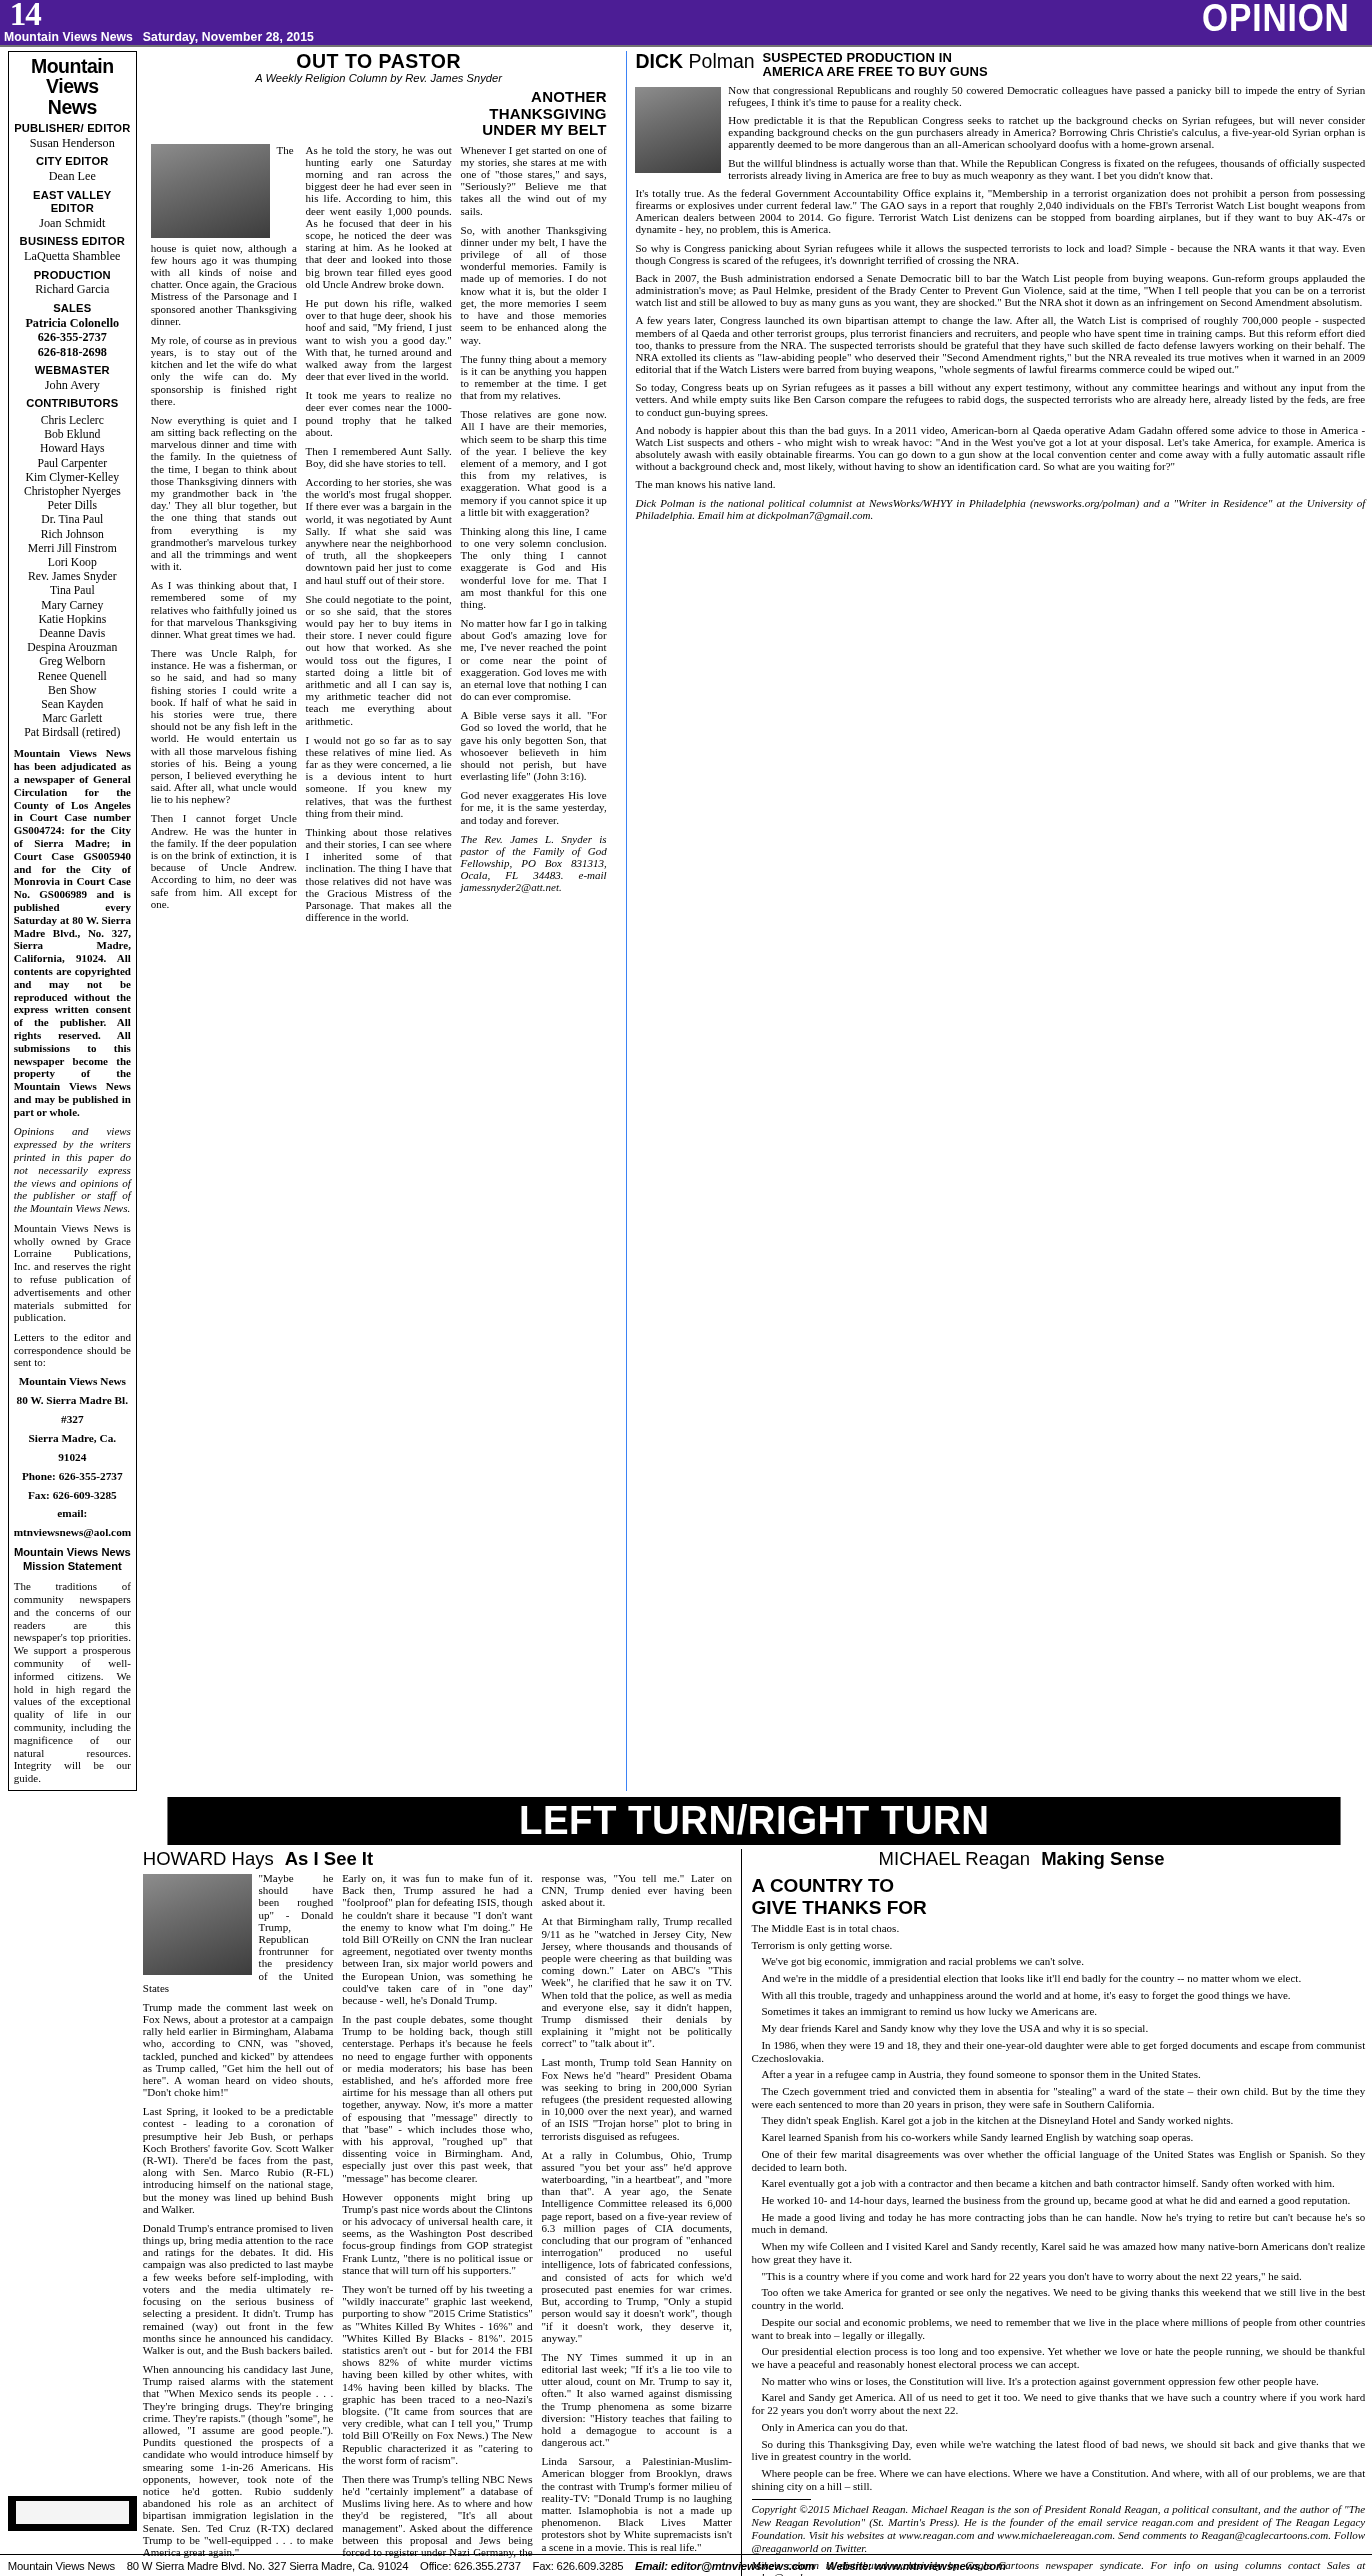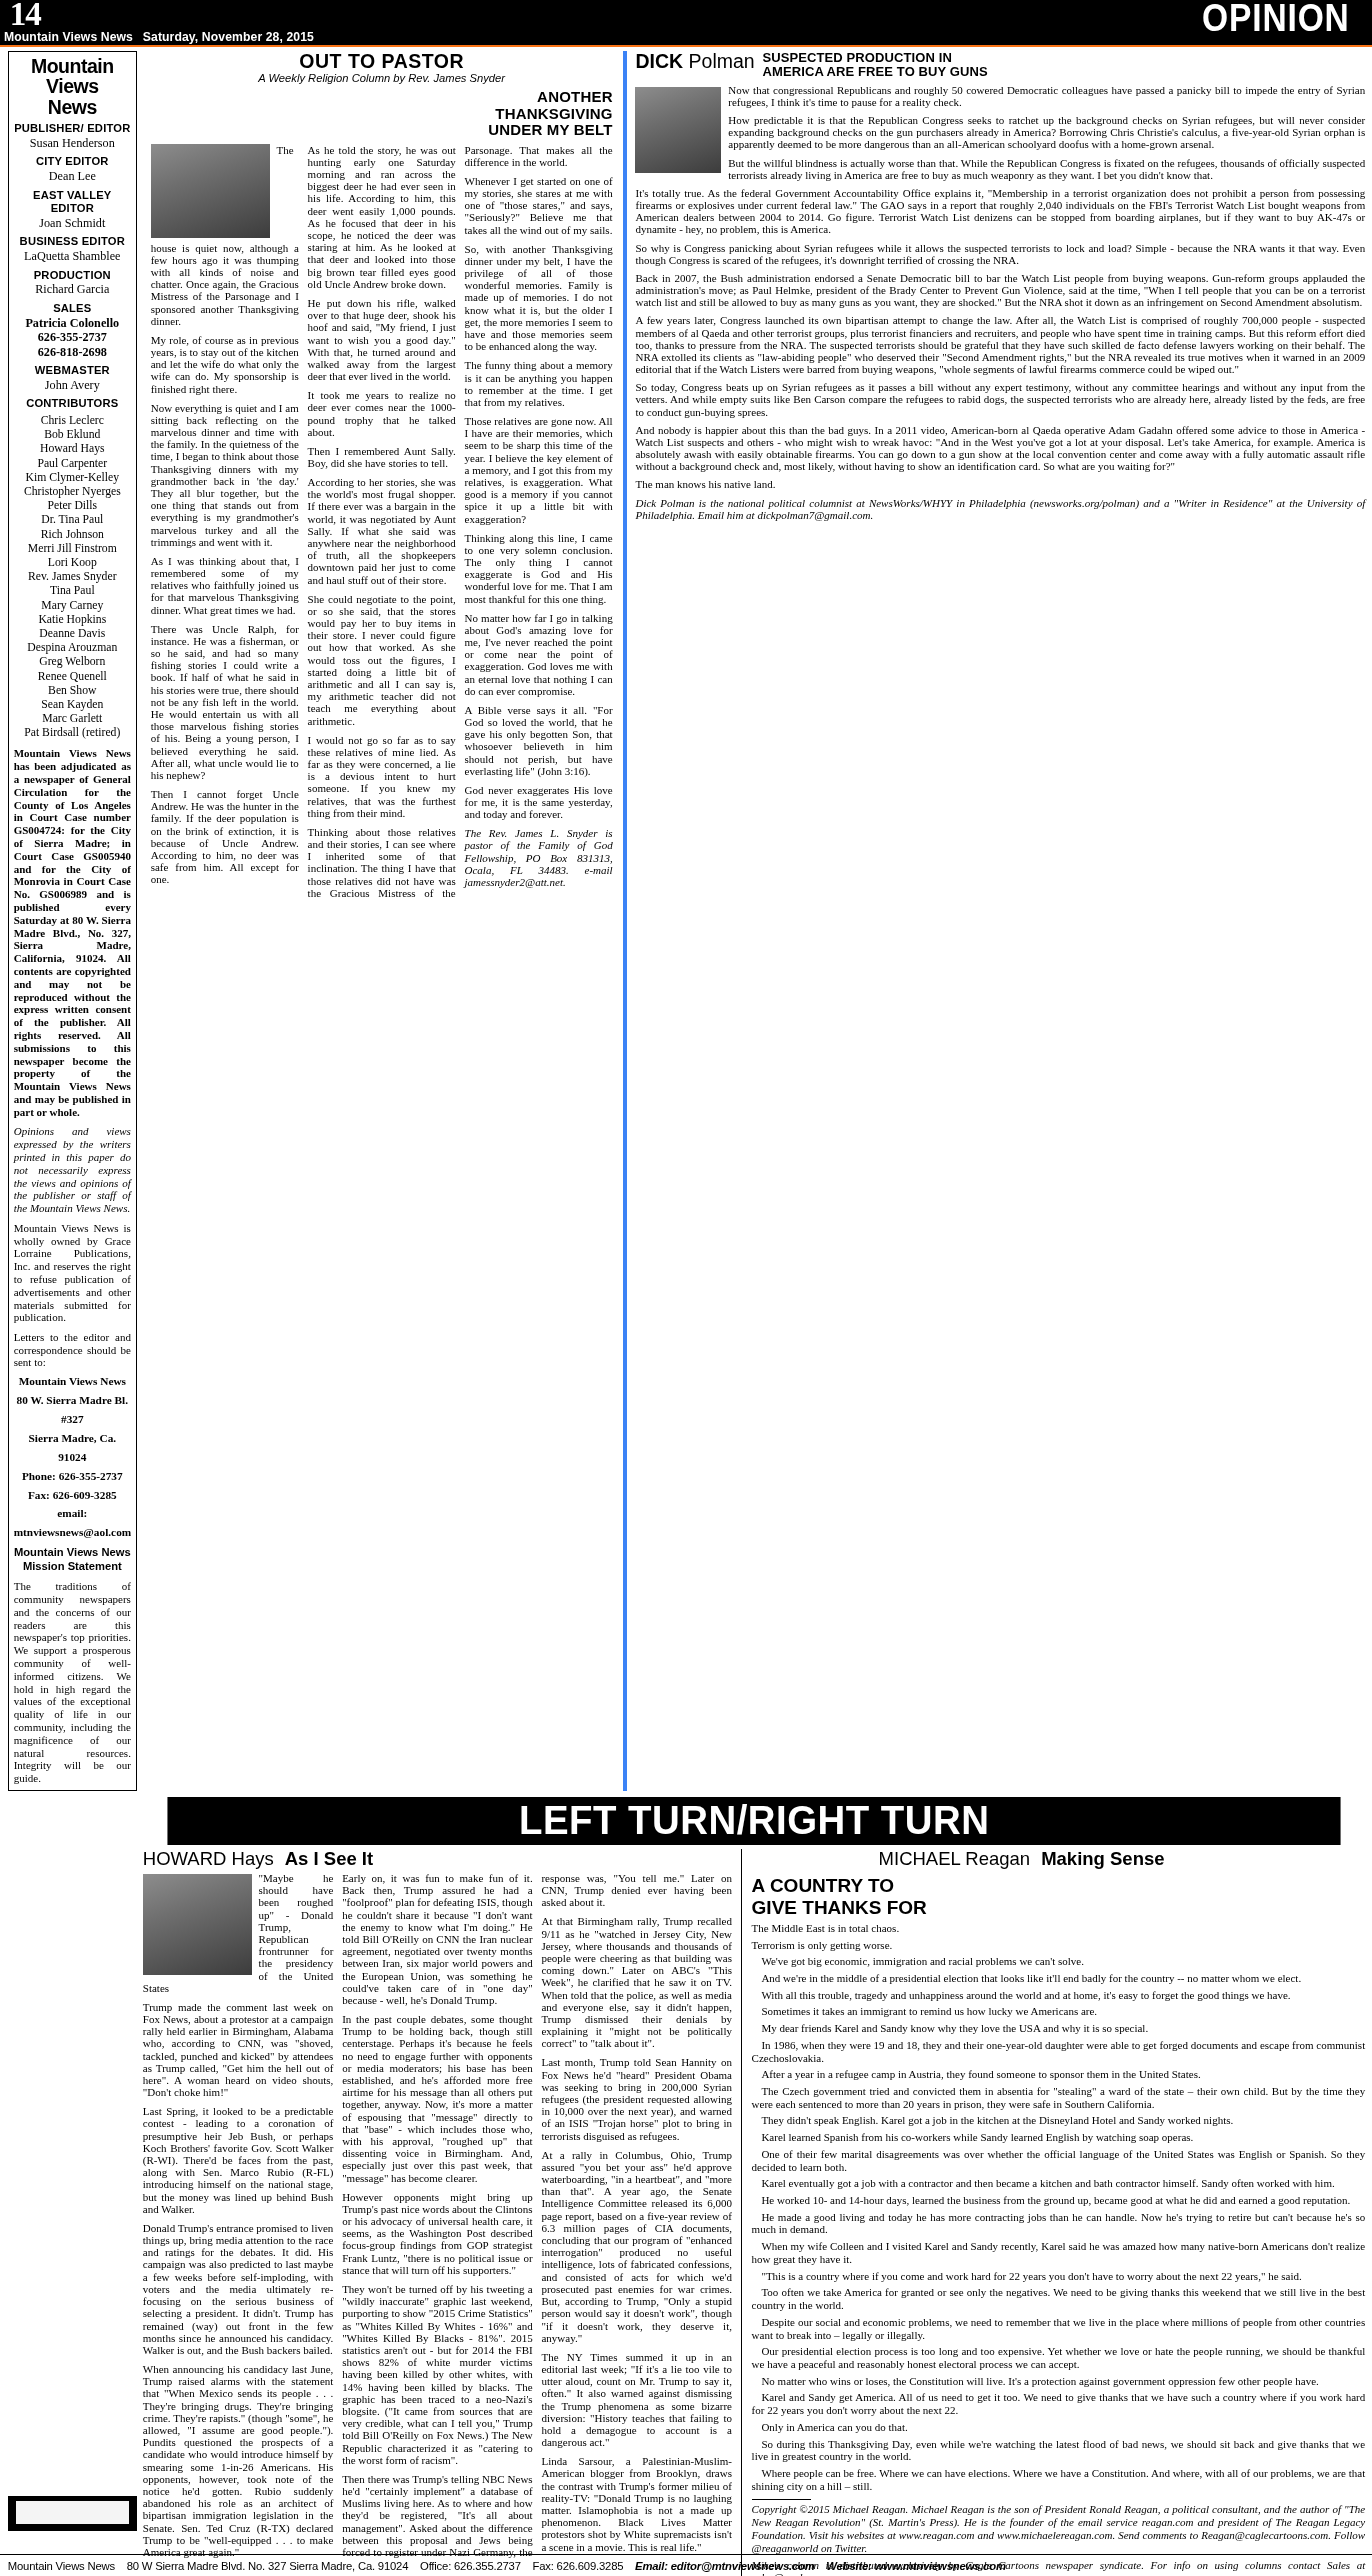--- a/index.html
+++ b/index.html
@@ -10,23 +10,23 @@
     font-family:"Liberation Serif", serif;
     color:#000;
     overflow:hidden;
   }
   .page { position:relative; width:1373px; height:2576px; padding:0; }
 
   
   .topbar{
     position:relative;
     height:47px;
-    background:#000000;
+    background:#4c1d95;
     color:#fff;
-    border-bottom:2px solid #f97316;
+    border-bottom:2px solid #737373;
   }
   .topbar .pagenum{
     position:absolute; left:9.8px; top:-2px;
     font-family:"Liberation Serif", serif;
     font-size:33px; font-weight:700; line-height:33px;
     letter-spacing:-1px;
   }
   .topbar .mastline{
     position:absolute; left:4px; top:30px;
     font-family:"Liberation Sans", sans-serif;
@@ -110,22 +110,22 @@
     font-size:11px;
     line-height:12.2px;
     text-align:justify;
     hyphens:auto;
   }
   .col p{ margin:0 0 6.8px 0; text-indent:0; }
 
   .pastor-block{ flex:1 1 auto; display:flex; }
   .pastor-left{
     width:476px; flex:0 0 476px;
-    padding-right:10px;
-    border-right:4px solid #3b82f6;
+    padding-right:19px;
+    border-right:1px solid #3b82f6;
   }
   .polman-block{
     flex:1 1 auto; padding-left:8.8px;
   }
 
   .hdr-out{
     text-align:center;
     font-family:"Liberation Sans", sans-serif;
     font-weight:700; font-size:19.5px; letter-spacing:0.5px;
     line-height:20.5px;

